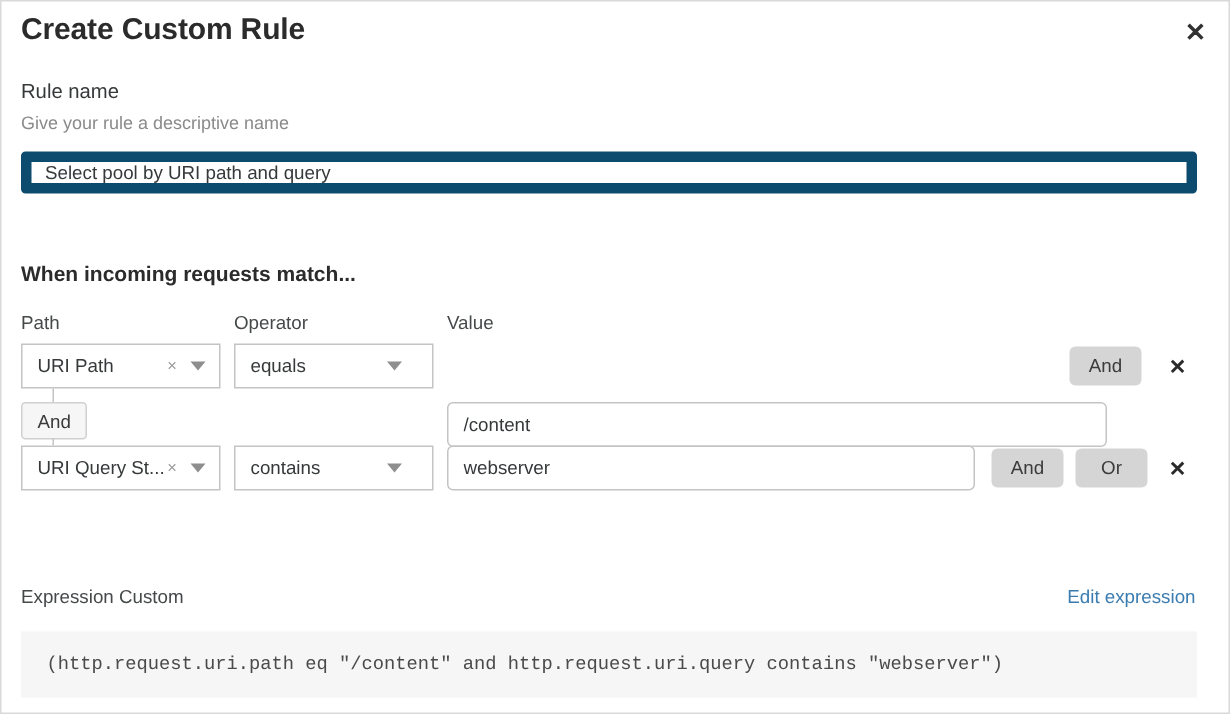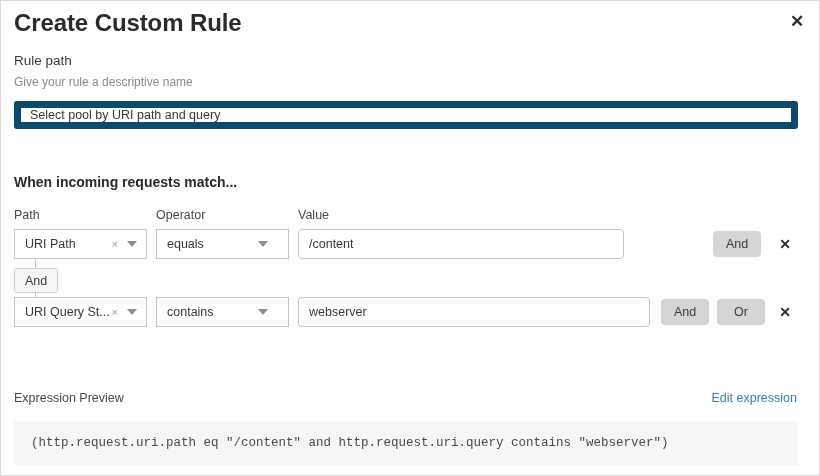--- a/index.html
+++ b/index.html
@@ -37,21 +37,21 @@
     font-weight: bold;
     line-height: 1;
     background: none;
     border: none;
     padding: 0;
   }
   .title {
     position: absolute;
     left: 13px;
     top: 8px;
-    font-size: 24px;
+    font-size: 20px;
     font-weight: bold;
     color: #2b2b2b;
     letter-spacing: -0.1px;
   }
 
   .label-strong {
     font-size: 13.5px;
     color: #36393a;
   }
   .label-sub {
@@ -163,21 +163,21 @@
     box-sizing: border-box;
     border: 1px solid #c4c4c4;
     border-radius: 4px;
     background: #fff;
     font-family: "Liberation Sans", sans-serif;
     font-size: 12.5px;
     color: #36393a;
     padding: 0 10px;
     outline: none;
   }
-  .value-input.w1 { width: 326px; }
+  .value-input.w1 { width: 440px; margin-top: 39px; }
   .value-input.w2 { width: 352px; }
 
   .pill-btn {
     position: absolute;
     box-sizing: border-box;
     height: 26px;
     min-width: 48px;
     border: none;
     border-radius: 4px;
     background: #d5d5d5;
@@ -272,21 +272,21 @@
   }
 </style>
 </head>
 <body>
 
 <div class="modal">
 
   <div class="title">Create Custom Rule</div>
   <button class="close-btn">✕</button>
 
-  <div class="label-strong rule-name-label">Rule path</div>
+  <div class="label-strong rule-name-label">Rule name</div>
   <div class="label-sub rule-name-hint">Give your rule a descriptive name</div>
   <input class="rule-name-input" type="text" value="Select pool by URI path and query" style="">
 
   <div class="section-heading">When incoming requests match...</div>
 
   <div class="col-head field">Path</div>
   <div class="col-head operator">Operator</div>
   <div class="col-head value">Value</div>
 
   <div class="row row1" style="width:820px;height:34px;">
@@ -317,17 +317,17 @@
     <div class="select-box select-operator">
       <span class="select-text">contains</span>
       <span class="caret"></span>
     </div>
     <input class="value-input w2" type="text" value="webserver" style="">
     <button class="pill-btn btn-and">And</button>
     <button class="pill-btn btn-or">Or</button>
     <button class="row-delete">✕</button>
   </div>
 
-  <div class="expr-label">Expression Preview</div>
+  <div class="expr-label">Expression Custom</div>
   <a class="expr-edit-link">Edit expression</a>
   <div class="expr-box">(http.request.uri.path eq "/content" and http.request.uri.query contains "webserver")</div>
 
 </div>
 
 </body></html>

